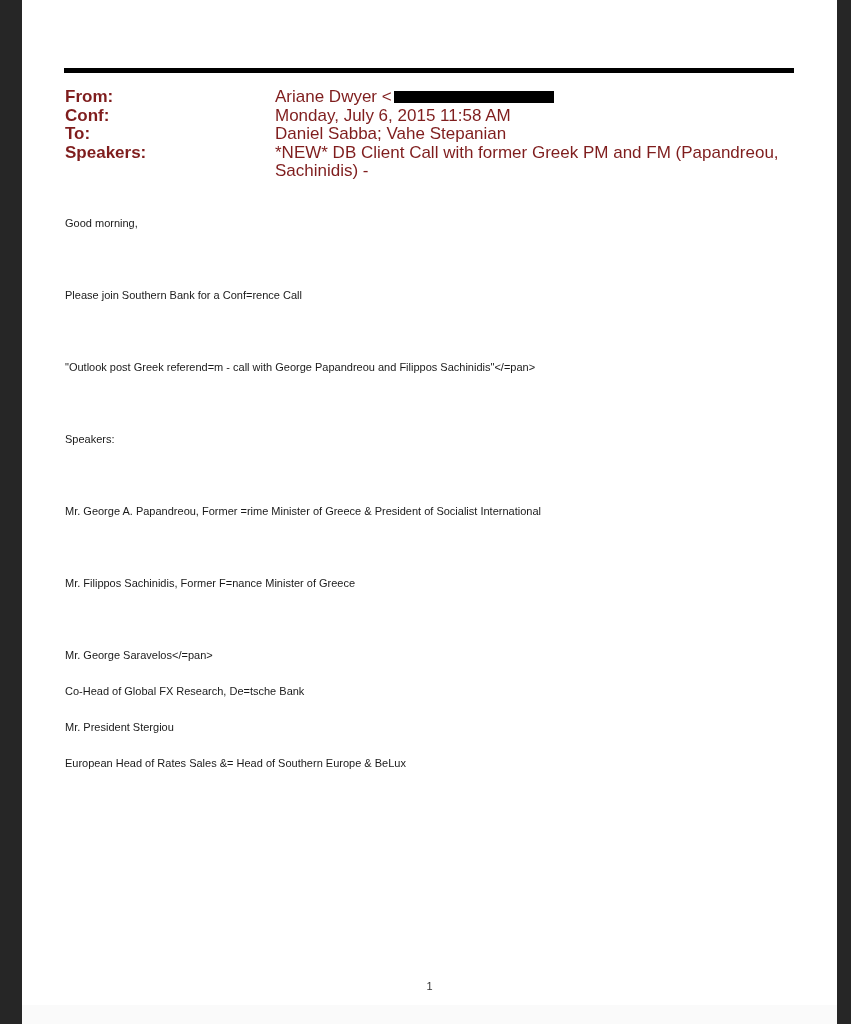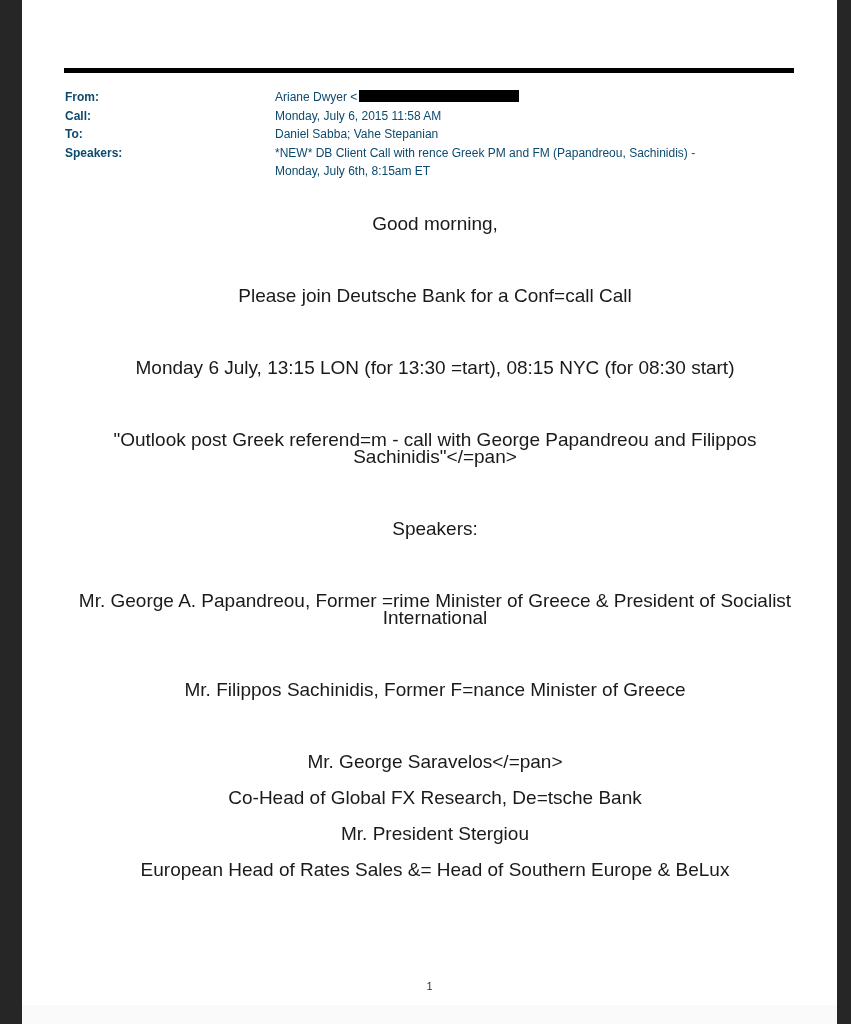--- a/index.html
+++ b/index.html
@@ -15,37 +15,37 @@
     width: 815px; height: 1024px;
     background: #ffffff;
   }
   .top-rule {
     position: absolute; left: 42px; top: 68px;
     width: 730px; height: 5px;
     background: #000000;
   }
   .header-block {
     position: absolute; left: 43px; top: 88px;
-    font-size: 12px; color: #0c4a6e;
+    font-size: 17px; color: #7f1d1d;
     width: 740px;
   }
   .hrow { display: flex; line-height: 18.5px; }
   .hlabel { width: 210px; font-weight: bold; flex: 0 0 210px; }
   .hvalue { flex: 1; }
   .redact-bar {
     display: inline-block;
     width: 160px; height: 12px;
     background: #000000;
     vertical-align: -1px;
     margin-left: 2px;
   }
   .body-block {
     position: absolute; left: 43px; top: 215px;
     width: 740px;
-    font-size: 19px; color: #1a1a1a; text-align: center;
+    font-size: 11px; color: #1a1a1a;
   }
   .body-block p { margin: 0; line-height: 17px; white-space: pre-wrap; }
   .gap-lg { margin-top: 55px !important; }
   .gap-sm { margin-top: 19px !important; }
   .footer {
     position: absolute; left: 0; top: 980px;
     width: 100%;
     text-align: center;
     font-size: 11px; color: #333333;
   }
@@ -61,40 +61,38 @@
 <div class="page">
 
   <div class="top-rule"></div>
 
   <div class="header-block">
     <div class="hrow">
       <div class="hlabel">From:</div>
       <div class="hvalue"><span>Ariane Dwyer &lt;</span><span class="redact-bar"></span></div>
     </div>
     <div class="hrow">
-      <div class="hlabel">Call:</div>
+      <div class="hlabel">Conf:</div>
       <div class="hvalue">Monday, July 6, 2015 11:58 AM</div>
     </div>
     <div class="hrow">
       <div class="hlabel">To:</div>
       <div class="hvalue">Daniel Sabba; Vahe Stepanian</div>
     </div>
     <div class="hrow">
       <div class="hlabel">Speakers:</div>
       <div class="hvalue">
-        <div>*NEW* DB Client Call with rence Greek PM and FM (Papandreou, Sachinidis) -</div>
-        <div>Monday, July 6th, 8:15am ET</div>
+        <div>*NEW* DB Client Call with former Greek PM and FM (Papandreou, Sachinidis) -</div>
       </div>
     </div>
   </div>
 
   <div class="body-block">
     <p>Good morning,</p>
-    <p class="gap-lg">Please join Deutsche Bank for a Conf=call Call</p>
-    <p class="gap-lg">Monday 6 July, 13:15 LON (for 13:30 =tart), 08:15 NYC (for 08:30 start)</p>
+    <p class="gap-lg">Please join Southern Bank for a Conf=rence Call</p>
     <p class="gap-lg">"Outlook post Greek referend=m - call with George Papandreou and Filippos Sachinidis"&lt;/=pan&gt;</p>
     <p class="gap-lg">Speakers:</p>
     <p class="gap-lg">Mr. George A. Papandreou, Former =rime Minister of Greece &amp; President of Socialist International</p>
     <p class="gap-lg">Mr. Filippos Sachinidis, Former F=nance Minister of Greece</p>
     <p class="gap-lg">Mr. George Saravelos&lt;/=pan&gt;</p>
     <p class="gap-sm">Co-Head of Global FX Research, De=tsche Bank</p>
     <p class="gap-sm">Mr. President Stergiou</p>
     <p class="gap-sm">European Head of Rates Sales &amp;= Head of Southern Europe &amp; BeLux</p>
   </div>
 

